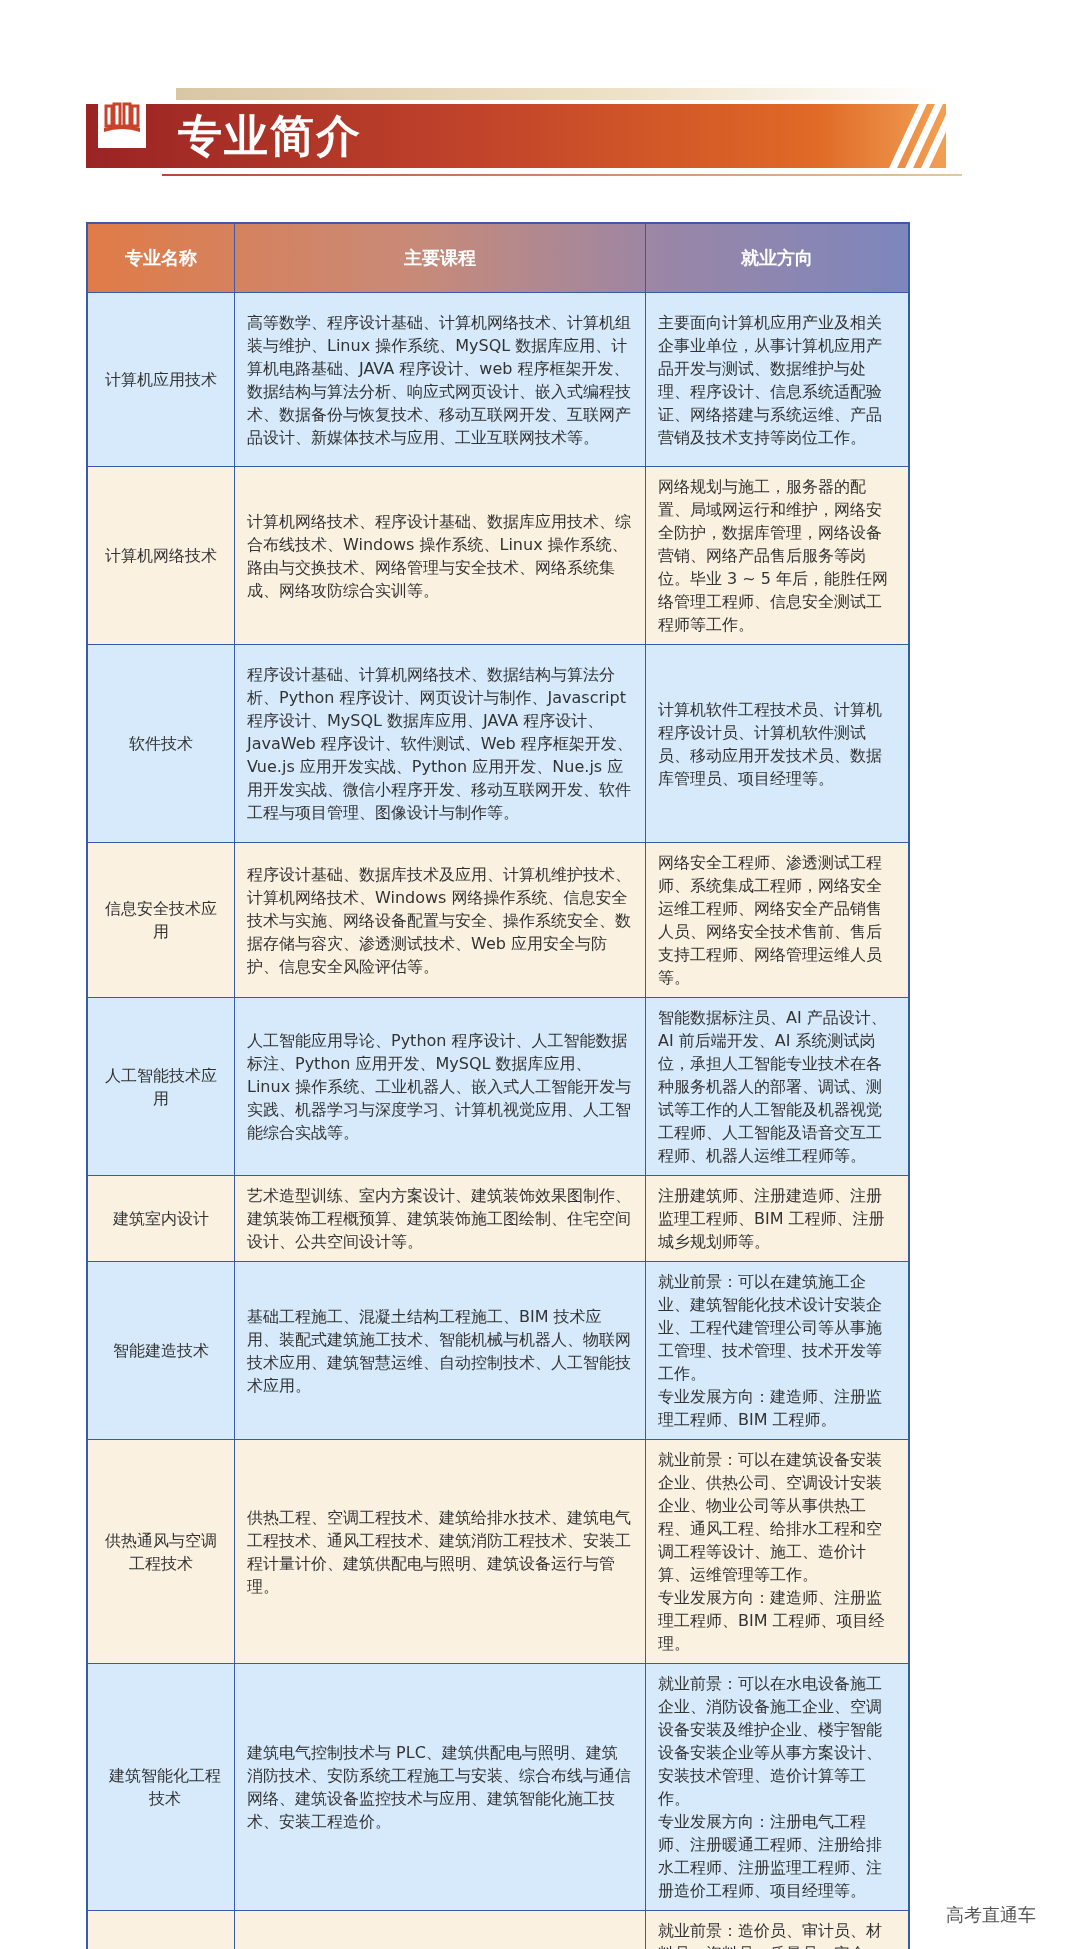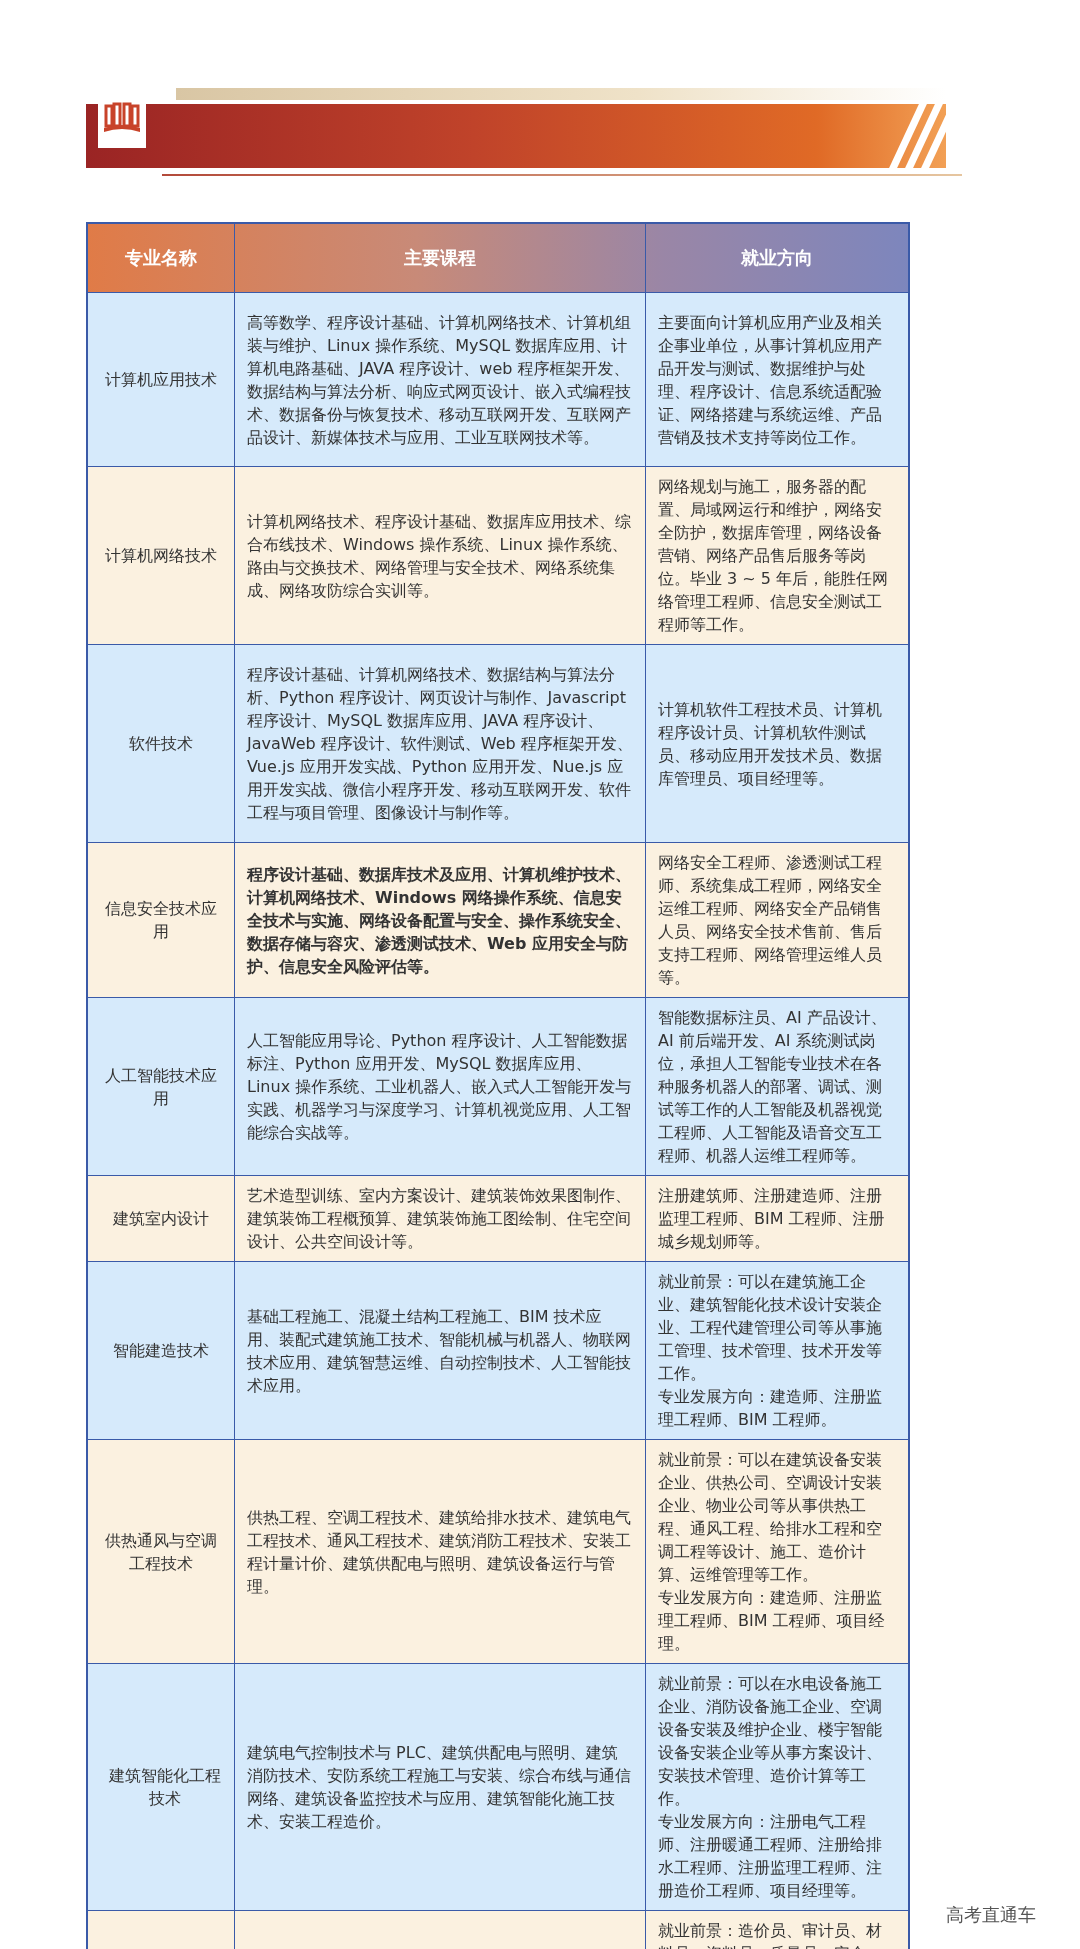--- a/index.html
+++ b/index.html
@@ -29,20 +29,21 @@
   <div class="banner-main"></div>
   <div class="slash" style="left:818px"></div>
   <div class="slash" style="left:834px"></div>
   <div class="slash" style="left:850px"></div>
   <div class="banner-icon">
     <svg width="40" height="36" viewBox="0 0 40 36">
         <path d="M4 6h6v20H4zM12 4h6v22h-6zM22 4h6v22h-6zM30 6h6v20h-6z" fill="none" stroke="#c8432a" stroke-width="3"></path>
         <path d="M2 28 Q20 22 38 28 L38 32 Q20 26 2 32Z" fill="#c8432a"></path>
       </svg>
   </div>
+  <div class="banner-title">专业简介</div>
   <div class="banner-underline"></div>
 </div>
 
 <table class="majors">
   <thead>
     <tr>
       <th>专业名称</th>
       <th>主要课程</th>
       <th>就业方向</th>
     </tr>
@@ -58,21 +59,21 @@
         <td class="courses" style="white-space: pre-line; margin-top: 41px;">计算机网络技术、程序设计基础、数据库应用技术、综合布线技术、Windows 操作系统、Linux 操作系统、路由与交换技术、网络管理与安全技术、网络系统集成、网络攻防综合实训等。</td>
         <td class="career" style="white-space: pre-line;">网络规划与施工，服务器的配置、局域网运行和维护，网络安全防护，数据库管理，网络设备营销、网络产品售后服务等岗位。毕业 3 ~ 5 年后，能胜任网络管理工程师、信息安全测试工程师等工作。</td>
       </tr>
       <tr class="blue" style="height: 198px;">
         <td class="name" style="white-space: pre-line;">软件技术</td>
         <td class="courses" style="white-space: pre-line;">程序设计基础、计算机网络技术、数据结构与算法分析、Python 程序设计、网页设计与制作、Javascript 程序设计、MySQL 数据库应用、JAVA 程序设计、JavaWeb 程序设计、软件测试、Web 程序框架开发、Vue.js 应用开发实战、Python 应用开发、Nue.js 应用开发实战、微信小程序开发、移动互联网开发、软件工程与项目管理、图像设计与制作等。</td>
         <td class="career" style="white-space: pre-line; font-family: Liberation Serif, serif;">计算机软件工程技术员、计算机程序设计员、计算机软件测试员、移动应用开发技术员、数据库管理员、项目经理等。</td>
       </tr>
       <tr class="cream" style="height: 150px;">
         <td class="name" style="white-space: pre-line;">信息安全技术应用</td>
-        <td class="courses" style="white-space: pre-line; font-weight: bold;">程序设计基础、数据库技术及应用、计算机维护技术、计算机网络技术、Windows 网络操作系统、信息安全技术与实施、网络设备配置与安全、操作系统安全、数据存储与容灾、渗透测试技术、Web 应用安全与防护、信息安全风险评估等。</td>
+        <td class="courses" style="white-space: pre-line;">程序设计基础、数据库技术及应用、计算机维护技术、计算机网络技术、Windows 网络操作系统、信息安全技术与实施、网络设备配置与安全、操作系统安全、数据存储与容灾、渗透测试技术、Web 应用安全与防护、信息安全风险评估等。</td>
         <td class="career" style="white-space: pre-line;">网络安全工程师、渗透测试工程师、系统集成工程师，网络安全运维工程师、网络安全产品销售人员、网络安全技术售前、售后支持工程师、网络管理运维人员等。</td>
       </tr>
       <tr class="blue" style="height: 154px;">
         <td class="name" style="white-space: pre-line;">人工智能技术应用</td>
         <td class="courses" style="white-space: pre-line;">人工智能应用导论、Python 程序设计、人工智能数据标注、Python 应用开发、MySQL 数据库应用、Linux 操作系统、工业机器人、嵌入式人工智能开发与实践、机器学习与深度学习、计算机视觉应用、人工智能综合实战等。</td>
         <td class="career" style="white-space: pre-line;">智能数据标注员、AI 产品设计、AI 前后端开发、AI 系统测试岗位，承担人工智能专业技术在各种服务机器人的部署、调试、测试等工作的人工智能及机器视觉工程师、人工智能及语音交互工程师、机器人运维工程师等。</td>
       </tr>
       <tr class="cream" style="height: 86px;">
         <td class="name" style="white-space: pre-line; padding-left: 12px;">建筑室内设计</td>
         <td class="courses" style="white-space: pre-line;">艺术造型训练、室内方案设计、建筑装饰效果图制作、建筑装饰工程概预算、建筑装饰施工图绘制、住宅空间设计、公共空间设计等。</td>

